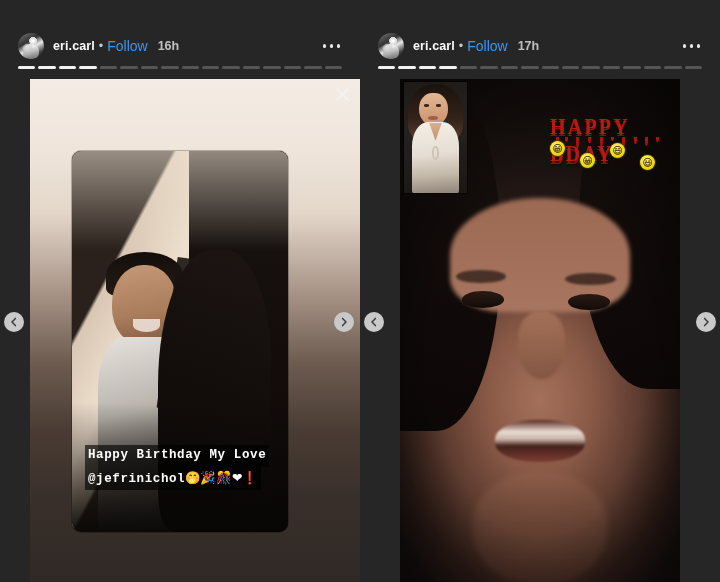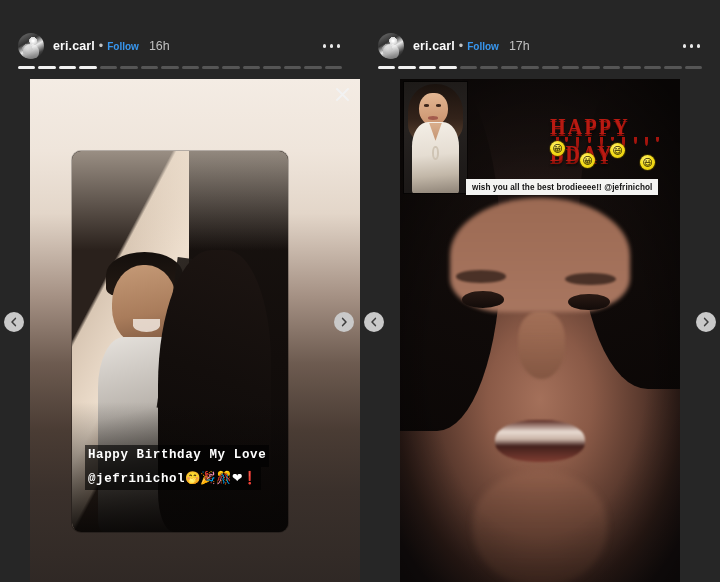--- a/index.html
+++ b/index.html
@@ -34,22 +34,22 @@
     overflow:hidden; position:relative;
   }
   .avatar::after{
     content:""; position:absolute; left:20%; top:42%;
     width:60%; height:58%; border-radius:50% 50% 40% 40%;
     background:linear-gradient(180deg,#e8e8e8,#8e8e8e);
     opacity:.75;
   }
   .uname{ font-size:12.5px; font-weight:700; color:#fafafa; letter-spacing:.1px; }
   .dot-sep{ font-size:12.5px; color:#c7c7c7; margin:0 4px; }
-  .follow{ font-size:10px; font-weight:700; color:#3897f0; cursor:pointer;text-align:center; }
-  .time{ font-size:12.5px; color:#c0c0c0; margin-left:10px; font-weight:400; }
+  .follow{ font-size:14px; font-weight:400; color:#3897f0; cursor:pointer;text-align:center; }
+  .time{ font-size:12.5px; color:#c0c0c0; margin-left:10px; font-weight:700; }
   .more{
     margin-left:auto; display:flex; gap:3.5px; align-items:center;
     padding:6px 2px; cursor:pointer;
   }
   .more i{ width:3.5px; height:3.5px; border-radius:50%; background:#e8e8e8; display:block; }
 
   
   .bars{
     position:absolute; top:45px; left:18px; right:18px;
     display:flex; gap:3px; z-index:41; height:3px;
@@ -445,21 +445,20 @@
             <i style="left: 95px; height: 9px;"></i>
             <i style="left: 106px; height: 5px;"></i>
           </div>
         <div class="smileys" id="smiley-row">
             <span class="smiley" style="left: 2px; top: 0px;">😁</span>
             <span class="smiley" style="left: 32px; top: 12px;">😀</span>
             <span class="smiley" style="left: 62px; top: 2px;">😄</span>
             <span class="smiley" style="left: 92px; top: 14px;">😃</span>
           </div>
 
-        <div class="cap-right">wish you all the best brodieeee!! @jefrinichol</div>
       </div>
     </div>
 
   </div>
 
   <div class="nav n1">
     <svg width="10" height="10" viewBox="0 0 10 10">
       <path d="M6.4 1.4 L3 5 L6.4 8.6" stroke="#3c3c3c" stroke-width="1.5" fill="none" stroke-linecap="round" stroke-linejoin="round"></path>
     </svg>
   </div>

